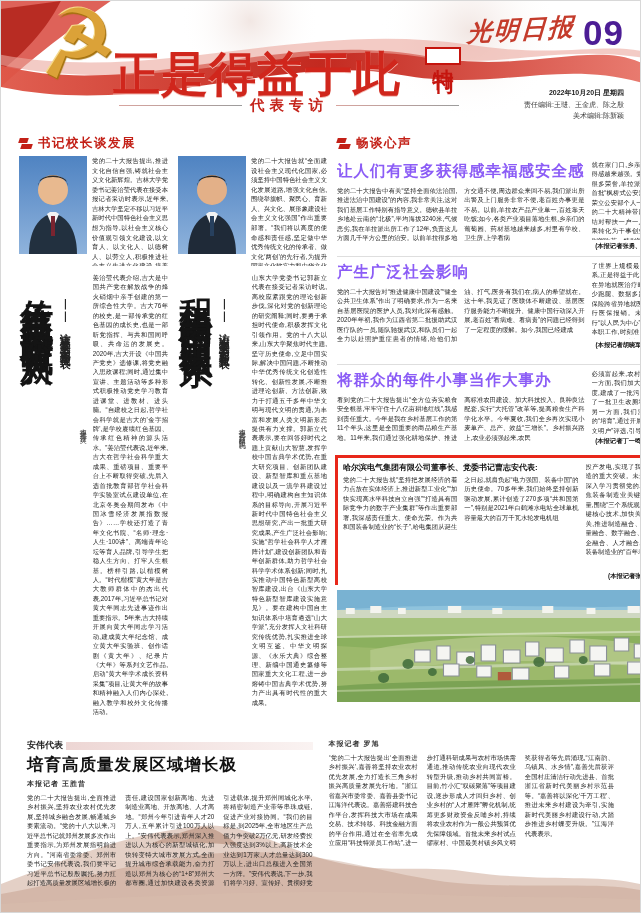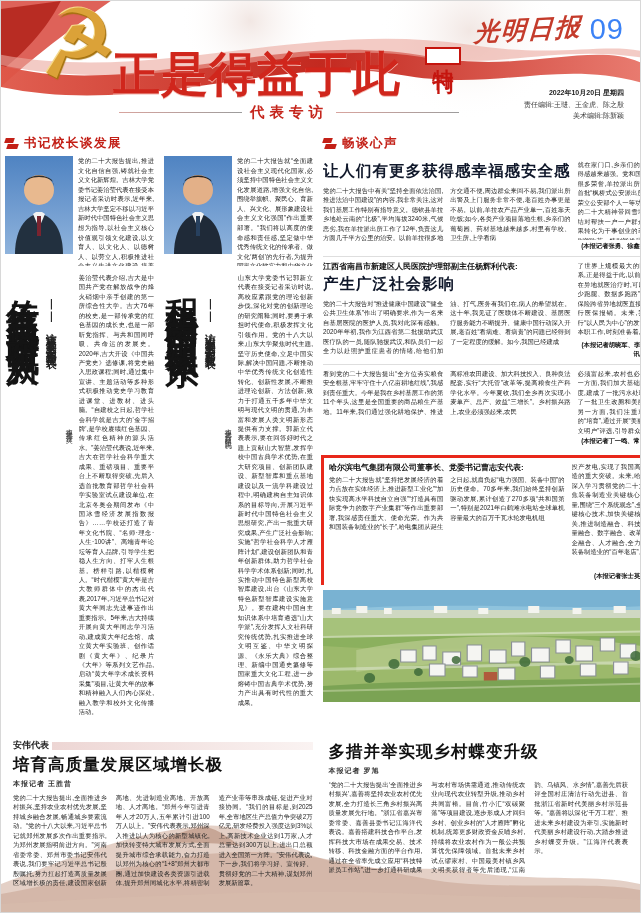--- a/index.html
+++ b/index.html
@@ -12,43 +12,43 @@
   .header { position:relative; height:128px; overflow:hidden; background:#fff; }
   .ribbons { position:absolute; inset:0; }
   .emblem { position:absolute; left:34px; top:-4px; font-size:92px; line-height:1;
             color:#dba238; text-shadow:1px 2px 1px #a5720e, -1px -1px 0 #f5d98a; transform:rotate(-8deg); }
   .banner-title { position:absolute; left:112px; top:42px; font-size:47px; font-weight:900;
             color:#d0261c; letter-spacing:1px; font-family:"Liberation Sans",sans-serif;
             text-shadow:0 1px 0 #f3b9b2; white-space:nowrap; }
   .tekan { position:absolute; left:424px; top:46px; writing-mode:vertical-rl; font-size:21px;
             font-weight:900; color:#c5150e; border:2.5px solid #c5150e; padding:3px 2px;
             letter-spacing:4px; background:#fff; }
-  .sub-row { position:absolute; left:118px; top:102px; width:340px; display:flex;
+  .sub-row { position:absolute; left:118px; top:95px; width:340px; display:flex;
              align-items:center; gap:8px; }
   .sub-row .hline { flex:1; height:1.5px; background:linear-gradient(to right,#d8a49e,#9c9c9c); }
   .sub-label { color:#c5251c; font-weight:900; font-size:14.5px; letter-spacing:5px; white-space:nowrap; }
   .masthead { position:absolute; right:16px; top:12px; display:flex; align-items:flex-start; gap:8px; }
   .masthead-name { font-size:25px; font-weight:700; font-style:italic; color:#c43b2b;
              transform:rotate(-3deg) skewX(-6deg); font-family:"Liberation Serif",serif; letter-spacing:2px; }
-  .page-no { font-size:29px; color:#3b82f6; font-weight:400; letter-spacing:1px; }
+  .page-no { font-size:35px; color:#4c1d95; font-weight:700; letter-spacing:1px; }
   .dateblock { position:absolute; right:16px; top:86px; text-align:right; font-size:7px;
              color:#3b3b3b; line-height:1.65; }
   .dateblock .d1 { font-weight:700; color:#222; }
 
   
   .sec-head { display:flex; align-items:center; gap:5px; margin-bottom:4px; }
   .flagicon { position:relative; width:14px; height:12px; flex:none; }
   .flagicon::before { content:""; position:absolute; left:0; top:0; width:9px; height:5px;
              background:#c32017; transform:skewX(-18deg); }
   .flagicon::after  { content:""; position:absolute; left:2px; top:6px; width:11px; height:5px;
              background:#c32017; transform:skewX(-18deg); }
   .sec-label { color:#c32017; font-weight:900; font-size:12.5px; letter-spacing:1.5px; }
 
   
-  .content { position:relative; z-index:1; padding:6px 4px 0; }
+  .content { position:relative; z-index:1; padding:6px 18px 0; }
   .top-grid { display:grid; grid-template-columns:308px 1fr; gap:10px; }
 
   
   .units { display:grid; grid-template-columns:1fr 1fr; gap:10px; height:575px; }
   .unit { display:flex; flex-direction:column; overflow:hidden; }
   .unit-top { display:flex; gap:5px; margin-bottom:7px; flex:none; }
   .portrait { width:68px; height:98px; flex:none; background:linear-gradient(180deg,#4f83c2,#8fb3dc); }
   .lead { flex:1; font-size:6.3px; line-height:1.52; text-align:justify; color:#222;
           height:110px; overflow:hidden; }
   .unit-bottom { display:flex; flex:1; gap:5px; overflow:hidden; }
@@ -58,21 +58,21 @@
           padding-top:26px; letter-spacing:2px; flex:none; }
   .vby { writing-mode:vertical-rl; font-size:7px; color:#444; padding-top:150px;
           letter-spacing:1px; flex:none; }
   .vbody { flex:1; font-size:6.3px; line-height:1.5; text-align:justify; color:#232323; overflow:hidden; }
 
   
   .r-art { display:flex; gap:7px; padding:4px 0 5px; border-bottom:1px solid #dedede; overflow:hidden; }
   .r-art.last { border-bottom:none; }
   .r-main { flex:1; overflow:hidden; }
   .kicker { font-size:8px; font-weight:700; color:#111; margin-bottom:2px; white-space:nowrap; }
-  .r-head { font-size:15.5px; font-weight:900; color:#0f172a; font-family:Liberation Mono, monospace;
+  .r-head { font-size:15.5px; font-weight:900; color:#8b5cf6; font-family:Liberation Mono, monospace;
           margin:1px 0 4px; letter-spacing:1px; white-space:nowrap; }
   .r-body { column-count:2; column-gap:7px; font-size:6.3px; line-height:1.5; text-align:justify;
           color:#232323; }
   .r-side { width:96px; flex:none; display:flex; flex-direction:column; overflow:hidden; }
   .r-side-text { flex:1; font-size:6.3px; line-height:1.5; text-align:justify; color:#232323; overflow:hidden; }
   .attribution { font-size:6.3px; font-weight:700; text-align:right; margin-top:2px; color:#111; }
   .h-a1 { height:101px; } .h-a2 { height:108px; } .h-a3 { height:86px; }
   .redbox { border:3px solid #e8281a; margin:4px -2px 5px; padding:4px 5px; height:130px; }
   .photo-wrap { margin-top:2px; height:112px; overflow:hidden; position:relative; }
 
@@ -202,32 +202,32 @@
             <div class="r-body">党的二十大报告中有关“坚持全面依法治国,推进法治中国建设”的内容,我非常关注,这对我们基层工作特别有指导意义。德钦县羊拉乡地处云南的“北极”,平均海拔3240米,气候恶劣,我在羊拉派出所工作了12年,负责这儿方圆几千平方公里的治安。以前羊拉很多地方交通不便,周边群众来回不易,我们派出所出警及上门服务非常不便,老百姓办事更是不易。以前,羊拉农产品产业单一,百姓靠天吃饭;如今,各类产业项目落地生根,乡亲们的葡萄园、药材基地越来越多,村里有学校、卫生所,上学看病</div>
           </div>
           <div class="r-side">
             <div class="r-side-text">就在家门口,乡亲们的幸福感、获得感越来越强。党和国家给了我们很多荣誉,羊拉派出所被评为全国首批“枫桥式公安派出所”,我本人也荣立公安部个人一等功。我会将党的二十大精神带回雪域高原一线,结对帮扶一户一户群众,把学习成果转化为干事创业的动力,发扬特别能吃苦、特别能战斗、特别能忍耐、特别能奉献的精神,努力把羊拉建设得更好!</div>
             <div class="attribution">(本报记者张勇、徐鑫雨采访整理)</div>
           </div>
         </article>
 
         <article class="r-art h-a2">
           <div class="r-main">
-            <div class="kicker">江西省南昌市新建区人民医院护理部副主任杨辉利代表:</div>
             <div class="r-head">产生广泛社会影响</div>
             <div class="r-body">党的二十大报告对“推进健康中国建设”“健全公共卫生体系”作出了明确要求,作为一名来自基层医院的医护人员,我对此深有感触。2020年年初,我作为江西省第二批援助武汉医疗队的一员,随队驰援武汉,和队员们一起全力以赴照护重症患者的情绪,给他们加油、打气,医务有我们在,病人的希望就在。这十年,我见证了医联体不断建设、基层医疗服务能力不断提升、健康中国行动深入开展,老百姓“看病难、看病贵”的问题已经得到了一定程度的缓解。如今,我国已经建成</div>
           </div>
           <div class="r-side">
             <div class="r-side-text">了世界上规模最大的医疗卫生体系,正是得益于此,以前有许多患者在异地就医治疗时,可以通过“病人少跑腿、数据多跑路”的基本医疗保险跨省异地就医直接结算系统进行医保报销。未来,我将继续践行“以人民为中心”的发展思想,做好本职工作,时刻准备着,到祖国和人民最需要的地方去,弘扬伟大抗疫精神和南丁格尔精神,做一名健康中国的守护者。</div>
             <div class="attribution">(本报记者胡晓军、李玉兰 本报通讯员采访整理)</div>
           </div>
         </article>
 
         <article class="r-art h-a3 last">
           <div class="r-main">
+            <div class="r-head">将群众的每件小事当作大事办</div>
             <div class="r-body">看到党的二十大报告提出“全方位夯实粮食安全根基,牢牢守住十八亿亩耕地红线”,我感到责任重大。今年是我在乡村基层工作的第11个年头,这里是全国重要的商品粮生产基地。11年来,我们通过强化耕地保护、推进高标准农田建设、加大科技投入、良种良法配套,实行“大托管”改革等,提高粮食生产科学化水平。今年夏收,我们全乡再次实现小麦单产、总产、效益“三增长”。乡村振兴路上,农业必须强起来,农民</div>
           </div>
           <div class="r-side">
             <div class="r-side-text">必须富起来,农村也必须美起来。一方面,我们加大基础设施建设力度,建成了一批污水处理设施,完成了一批卫生改厕和美丽乡村建设;另一方面,我们注重对乡风文明的“培育”,通过开展“美丽庭院”“清洁文明户”评选,引导群众主动投身美丽乡村建设。江山就是人民,人民就是江山。我将带头学习宣传贯彻党的二十大精神,把群众的每一件小事当作大事来办。</div>
             <div class="attribution">(本报记者丁一鸣、常河采访整理)</div>
           </div>
         </article>
 
         <article class="r-art redbox last">
           <div class="r-main">
@@ -309,21 +309,20 @@
           <div class="kicker-row">
             <span class="b-kicker">安伟代表</span>
             <span class="k-bar"></span>
           </div>
           <div class="b-head">培育高质量发展区域增长极</div>
           <div class="b-by">本报记者 王胜昔</div>
           <div class="b-body">党的二十大报告提出,全面推进乡村振兴,坚持农业农村优先发展,坚持城乡融合发展,畅通城乡要素流动。“党的十八大以来,习近平总书记就郑州发展多次作出重要指示,为郑州发展指明前进方向。”河南省委常委、郑州市委书记安伟代表说,我们要牢记习近平总书记殷殷嘱托,努力扛起打造高质量发展区域增长极的责任,建设国家创新高地、先进制造业高地、开放高地、人才高地。“郑州今年引进青年人才20万人,五年累计引进100万人以上。”安伟代表表示,郑州深入推进以人为核心的新型城镇化,加快转变特大城市发展方式,全面提升城市综合承载能力,奋力打造以郑州为核心的“1+8”郑州大都市圈,通过加快建设各类资源引进载体,提升郑州同城化水平,将精密制造产业带等串珠成链,促进产业对接协同。“我们的目标是,到2025年,全市地区生产总值力争突破2万亿元,研发经费投入强度达到3%以上,高新技术企业达到1万家,人才总量达到300万以上,进出口总额进入全国第一方阵。”安伟代表说,下一步,我们将学习好、宣传好、贯彻好党的二十大精神,谋划郑州发展新篇章。</div>
         </article>
 
         <article>
-          <div class="b-head">多措并举实现乡村蝶变升级</div>
           <div class="b-by">本报记者 罗旭</div>
           <div class="b-body">“党的二十大报告提出‘全面推进乡村振兴’,嘉善将坚持农业农村优先发展,全力打造长三角乡村振兴高质量发展先行地。”浙江省嘉兴市委常委、嘉善县委书记江海洋代表说。嘉善搭建科技合作平台,发挥科技大市场在成果交易、技术转移、科技金融方面的平台作用,通过在全省率先成立应用“科技特派员工作站”,进一步打通科研成果与农村市场供需通道,推动传统农业向现代农业转型升级,推动乡村共同富裕。目前,竹小汇“双碳聚落”等项目建设,逐步形成人才回归乡村、创业乡村的“人才雁阵”孵化机制,统筹更多财政资金反哺乡村,持续将农业农村作为一般公共预算优先保障领域。首批未来乡村试点缪家村、中国最美村镇乡风文明奖获得者等先后涌现,“江南韵、乌镇风、水乡情”,嘉善先后获评全国村庄清洁行动先进县、首批浙江省新时代美丽乡村示范县等。“嘉善将以深化‘千万工程’、推进未来乡村建设为牵引,实施新时代美丽乡村建设行动,大踏步推进乡村蝶变升级。”江海洋代表表示。</div>
         </article>
 
       </div>
     </section>
   </main>
 
   <svg class="mountains" viewBox="0 0 641 98" preserveAspectRatio="none">
     <path d="M0,98 L0,70 C60,48 120,20 200,12 C240,8 270,28 320,44 C380,62 420,50 470,58 C540,68 600,60 641,70 L641,98 Z" fill="#c9a28e" opacity="0.5"></path>

